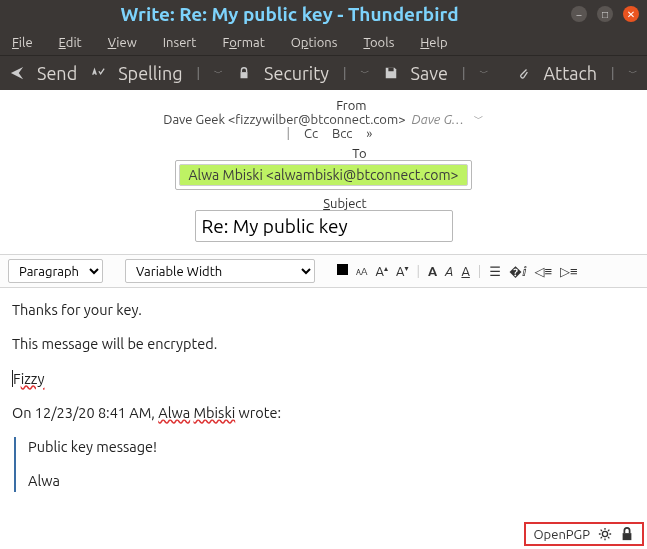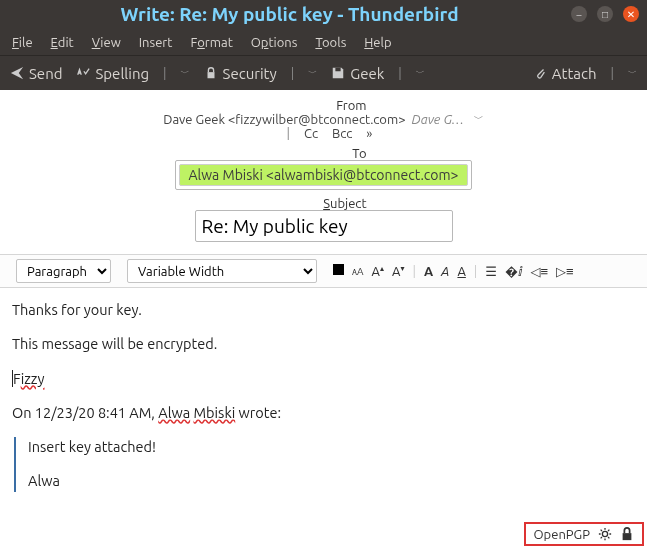--- a/index.html
+++ b/index.html
@@ -3,40 +3,40 @@
 <meta charset="utf-8">
 <style>
 * { box-sizing: border-box; margin: 0; padding: 0; font-family: Ubuntu, "Segoe UI", sans-serif; }
 body { width: 647px; height: 549px; background: #fff; overflow: hidden; font-size: 13px; color: #3c3c3c; }
 .titlebar { background: #3b3735; height: 28px; display: flex; align-items: center; padding: 0 8px; }
 .titlebar-title { flex: 1; text-align: center; color: #7dd3fc; font-weight: bold; font-size: 19px; }
 .win-ctrl { display: flex; gap: 10px; }
 .win-btn { width: 16px; height: 16px; border-radius: 50%; display: flex; align-items: center; justify-content: center; }
 .win-close { background: #e95420; color: #fff; font-size: 10px; }
 .win-minmax { background: #5a5552; color: #ddd; font-size: 10px; }
-.menubar { background: #3b3735; height: 28px; display: flex; align-items: center; gap: 18px; padding: 0 12px; color: #d8d4d0; border-bottom: 1px solid #2b2826; }
+.menubar { background: #3b3735; height: 28px; display: flex; align-items: center; gap: 26px; padding: 0 12px; color: #d8d4d0; border-bottom: 1px solid #2b2826; }
 .menubar span { font-size: 13px; }
 .underline { text-decoration: underline; }
 .toolbar { background: #3b3735; height: 34px; display: flex; align-items: center; padding: 0 10px; gap: 14px; color: #d8d4d0; }
-.tbtn { display: flex; align-items: center; gap: 5px; font-size: 15px; }
+.tbtn { display: flex; align-items: center; gap: 13px; font-size: 18px; }
 .tbtn svg { width: 14px; height: 14px; }
 .tsep { color: #888; }
 .spacer { flex: 1; }
 .dropdown-arrow { color: #bbb; font-size: 9px; }
 .headers { background: #fff; padding: 8px 10px 6px 10px; }
 .hrow { display: flex; align-items: center; margin-bottom: 6px; flex-direction: column; }
 .hlabel { width: 106px; text-align: right; padding-right: 10px; font-size: 13px; color: #333; }
 .hfield { flex: 1; }
 .hfield input { width: 100%; border: 1px solid #b8b8b8; background: #fff; padding: 4px 6px; font-size: 19px; border-radius: 2px; }
 .from-val { font-size: 13px; color: #444; display: flex; align-items: center; gap: 6px; flex: 1; }
 .from-ident { color: #888; font-style: italic; }
 .from-dd { color: #888; font-size: 10px; margin-left: 4px; }
 .from-right { display: flex; align-items: center; gap: 14px; margin-left: 12px; font-size: 13px; color: #444; }
 .to-pill { background: #bef264; border: 1px solid #cfcfcf; border-radius: 2px; padding: 2px 8px; font-size: 14px; display: inline-block; }
-.fmt-toolbar { border-top: 1px solid #d6d6d6; border-bottom: 1px solid #d6d6d6; height: 34px; display: flex; align-items: center; padding: 0 16px; gap: 16px; background: #fcfcfc; }
+.fmt-toolbar { border-top: 1px solid #d6d6d6; border-bottom: 1px solid #d6d6d6; height: 34px; display: flex; align-items: center; padding: 0 8px; gap: 22px; background: #fcfcfc; }
 select.fmt { border: 1px solid #c4c4c4; background: #fff; padding: 3px 6px; font-size: 13px; border-radius: 2px; }
 .fmt-icons { display: flex; align-items: center; gap: 8px; font-size: 13px; color: #333; }
 .fmt-icons span { cursor: default; }
 .fmt-sep { color: #ccc; }
 .body-area { padding: 12px; font-size: 14.5px; color: #222; line-height: 1.4; height: 290px; overflow: auto; }
 .body-area p { margin-bottom: 14px; }
 .cursor-mark { border-right: 1px solid #222; }
 .spellerr { text-decoration: underline wavy #d33; }
 blockquote { border-left: 2px solid #3a6ea5; padding-left: 12px; margin-left: 2px; }
 .statusbar { position: absolute; bottom: 3px; right: 3px; left: auto; border: 2px solid #d33; padding: 3px 8px; display: flex; align-items: center; gap: 8px; font-size: 13px; color: #333; background: #fff; }
@@ -88,21 +88,21 @@
       </svg>
     <span>Security</span>
   </div>
   <span class="tsep">|</span>
   <span class="dropdown-arrow">﹀</span>
   <div class="tbtn">
     <svg viewBox="0 0 16 16">
         <path d="M2 2 H12 L14 4 V14 H2 Z" fill="#ccc"></path>
         <rect x="5" y="2" width="6" height="4" fill="#3b3735"></rect>
       </svg>
-    <span>Geek</span>
+    <span>Save</span>
   </div>
   <span class="tsep">|</span>
   <span class="dropdown-arrow">﹀</span>
   <div class="spacer"></div>
   <div class="tbtn">
     <svg viewBox="0 0 16 16">
         <path d="M12 4 L6 10 a2 2 0 0 0 3 3 L13 7" class="icon"></path>
       </svg>
     <span>Attach</span>
   </div>
@@ -156,21 +156,21 @@
     <span>▷≡</span>
   </div>
 </div>
 
 <div class="body-area">
   <p>Thanks for your key.</p>
   <p>This message will be encrypted.</p>
   <p><span class="cursor-mark"></span><span>F</span><span class="spellerr">izzy</span></p>
   <p><span>On 12/23/20 8:41 AM, </span><span class="spellerr">Alwa</span><span> </span><span class="spellerr">Mbiski</span><span> wrote:</span></p>
   <blockquote>
-    <p>Insert key attached!</p>
+    <p>Public key message!</p>
     <p style="margin-bottom:4px;">Alwa</p>
   </blockquote>
 </div>
 
 <div class="statusbar">
   <span>OpenPGP</span>
   <svg viewBox="0 0 16 16">
       <circle cx="8" cy="8" r="3" fill="none" stroke="#333" stroke-width="1.5"></circle>
       <path d="M8 1v2M8 13v2M1 8h2M13 8h2M3 3l1.5 1.5M11.5 11.5L13 13M3 13l1.5-1.5M11.5 4.5L13 3" stroke="#333" stroke-width="1.5"></path>
     </svg>

